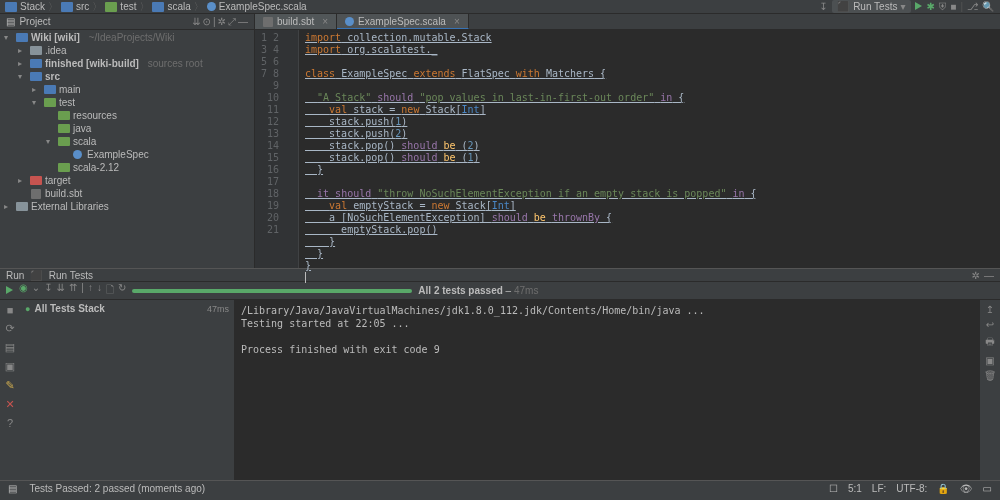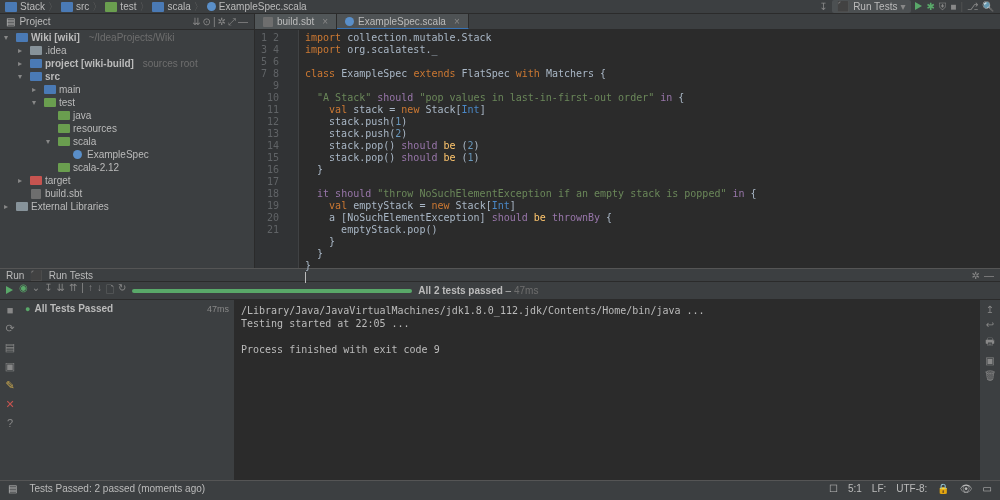--- a/index.html
+++ b/index.html
@@ -26,21 +26,21 @@
 .f-dir { width:12px; height:9px; background:#87939a; border-radius:1px; }
 .f-mod { width:12px; height:9px; background:#4a7ab5; border-radius:1px; }
 .f-test { width:12px; height:9px; background:#6a9e4f; border-radius:1px; }
 .f-tgt { width:12px; height:9px; background:#c75450; border-radius:1px; }
 .f-sbt { width:10px; height:10px; background:#6e6e6e; border-radius:1px; position:relative; }
 .f-cls { width:9px; height:9px; background:#5a8fc9; border-radius:50%; }
 .muted { color:#6e6e6e; }
 .editor { flex:1; background:#2b2b2b; display:flex; font-family:Menlo,Consolas,monospace; font-size:10px; line-height:12px;justify-content:center; }
 .gutter { width:30px; text-align:right; color:#606366; padding:2px 6px 0 0; background:#313335; }
 .gut2 { width:14px; background:#313335; border-right:1px solid #404244; }
-.code { flex:1; padding:2px 0 0 6px; white-space:pre; color:#a9b7c6; }
+.code { flex:1; padding:2px 0 0 6px; white-space:pre; color:#a9b7c6;text-decoration:underline; }
 .k { color:#cc7832; }
 .s { color:#6a8759; }
 .t { color:#a9b7c6; }
 .ty { color:#4a88c7; }
 .n { color:#6897bb; }
 .fn { color:#ffc66d; }
 .pur { color:#9876aa; }
 .cur { border-left:1px solid #bbb; }
 .tool-hdr { height:14px; background:#3c3f41; border-top:1px solid #555; border-bottom:1px solid #2b2b2b; display:flex; align-items:center; padding:0 6px; font-size:10px; gap:6px; }
 .tool-hdr .right { margin-left:auto; display:flex; gap:4px; color:#888; }
@@ -128,21 +128,21 @@
         </span><b>Wiki [wiki]</b>&nbsp;<span class="muted">~/IdeaProjects/Wiki</span></div>
     <div class="row" style="padding-left:18px">
         <span class="chev">▸</span>
         <span class="ico">
           <span class="f-dir"></span>
         </span>
         <span>.idea</span>
       </div>
     <div class="row" style="padding-left:18px"><span class="chev">▸</span><span class="ico">
           <span class="f-mod"></span>
-        </span><b>project [wiki-build]</b>&nbsp;<span class="muted">sources root</span></div>
+        </span><b>finished [wiki-build]</b>&nbsp;<span class="muted">sources root</span></div>
     <div class="row" style="padding-left:18px">
         <span class="chev">▾</span>
         <span class="ico">
           <span class="f-mod"></span>
         </span>
         <b>src</b>
       </div>
     <div class="row" style="padding-left:32px">
         <span class="chev">▸</span>
         <span class="ico">
@@ -155,28 +155,28 @@
         <span class="ico">
           <span class="f-test"></span>
         </span>
         <span>test</span>
       </div>
     <div class="row" style="padding-left:46px">
         <span class="chev"></span>
         <span class="ico">
           <span class="f-test"></span>
         </span>
+        <span>resources</span>
+      </div>
+    <div class="row" style="padding-left:46px">
+        <span class="chev"></span>
+        <span class="ico">
+          <span class="f-test"></span>
+        </span>
         <span>java</span>
-      </div>
-    <div class="row" style="padding-left:46px">
-        <span class="chev"></span>
-        <span class="ico">
-          <span class="f-test"></span>
-        </span>
-        <span>resources</span>
       </div>
     <div class="row" style="padding-left:46px">
         <span class="chev">▾</span>
         <span class="ico">
           <span class="f-test"></span>
         </span>
         <span>scala</span>
       </div>
     <div class="row" style="padding-left:60px">
         <span class="chev"></span>
@@ -296,21 +296,21 @@
     <span>⟳</span>
     <span>▤</span>
     <span>▣</span>
     <span style="color:#c9a84f">✎</span>
     <span style="color:#c75450">✕</span>
     <span>?</span>
   </div>
   <div class="testtree">
     <div class="trow">
         <span class="ok">●</span>
-        <b>All Tests Passed</b>
+        <b>All Tests Stack</b>
         <span class="ms">47ms</span>
       </div>
   </div>
   <div class="console"><span>/Library/Java/JavaVirtualMachines/jdk1.8.0_112.jdk/Contents/Home/bin/java ...</span>
 <span>Testing started at 22:05 ...</span>
 
 <span>Process finished with exit code 9</span></div>
   <div class="righticons">
     <span>↥</span>
     <span>↩</span>

